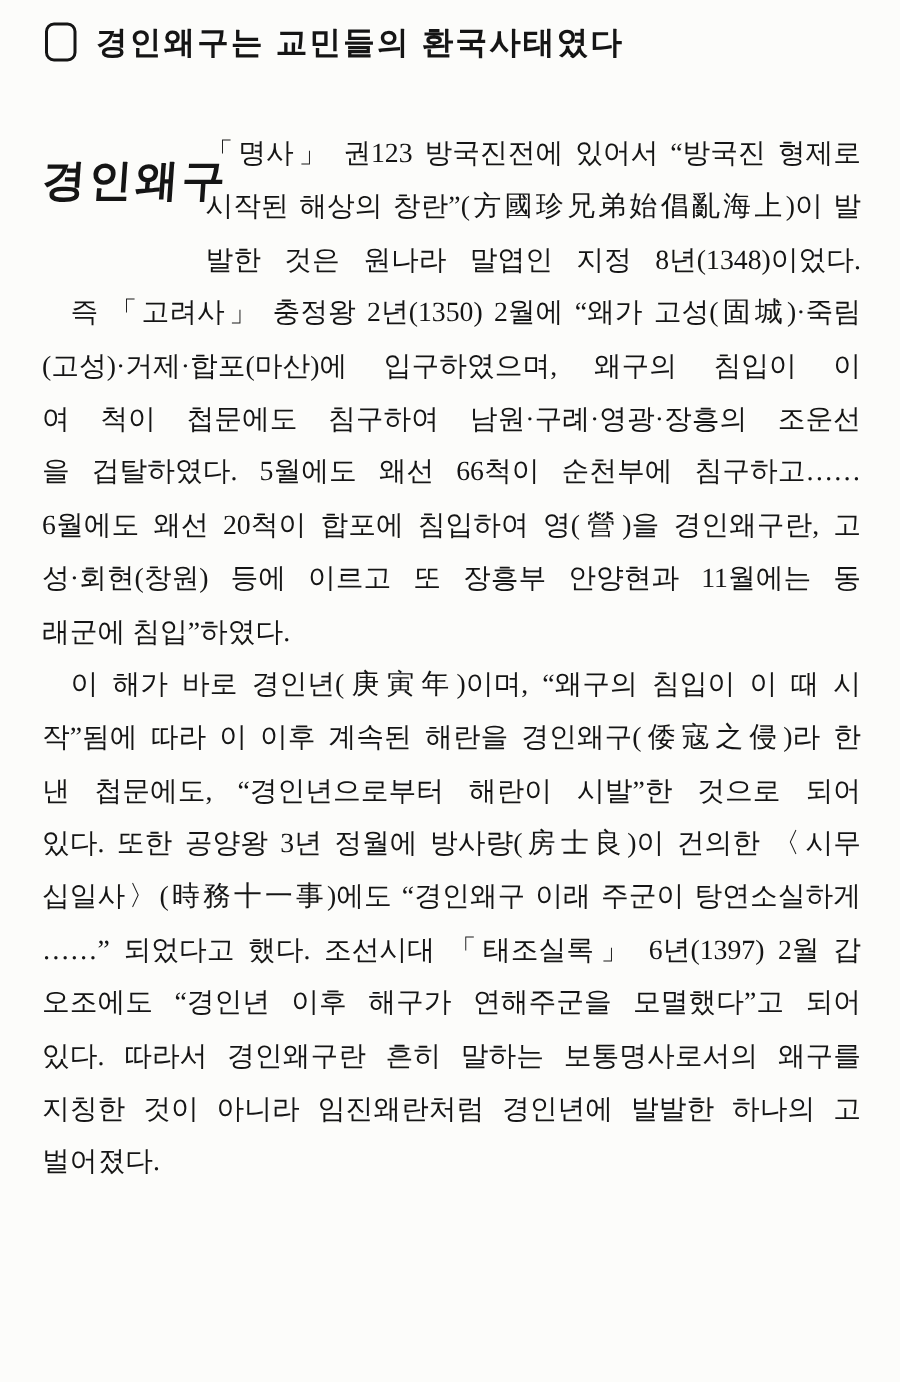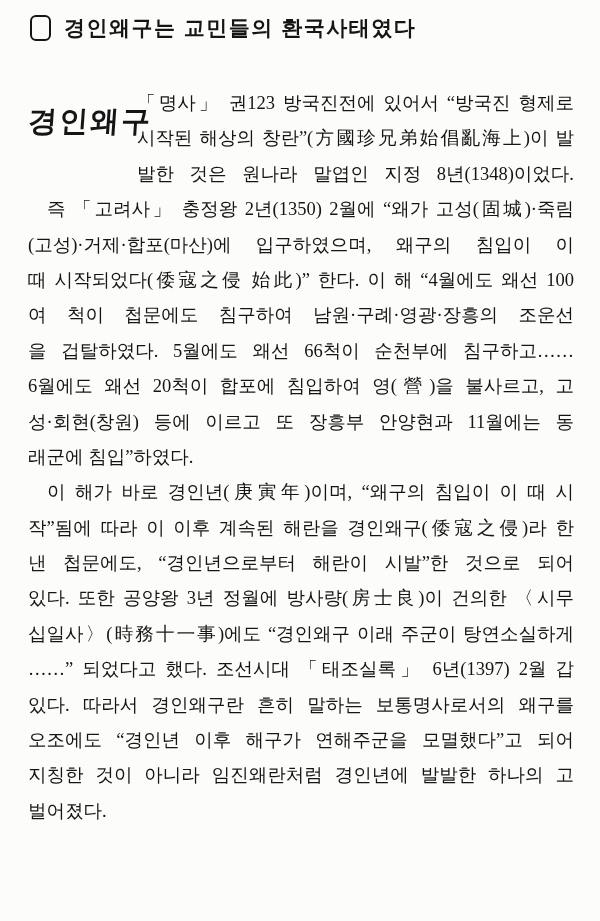--- a/index.html
+++ b/index.html
@@ -91,38 +91,37 @@
           <div class="jline">「명사」 권123 방국진전에 있어서 “방국진 형제로</div>
           <div class="jline">시작된 해상의 창란”(方國珍兄弟始倡亂海上)이 발</div>
           <div class="jline">발한 것은 원나라 말엽인 지정 8년(1348)이었다. 그리고 2년</div>
         </div>
     </section>
 
     <section class="para">
       <div class="lines">
           <div class="jline indent">즉 「고려사」 충정왕 2년(1350) 2월에 “왜가 고성(固城)·죽림</div>
           <div class="jline">(고성)·거제·합포(마산)에 입구하였으며, 왜구의 침입이 이</div>
-          <div class="jline">때 시작되었다(倭寇之侵 始此)” 한다. 이 해 “4월에도 왜선 100</div>
           <div class="jline">여 척이 첩문에도 침구하여 남원·구례·영광·장흥의 조운선</div>
           <div class="jline">을 겁탈하였다. 5월에도 왜선 66척이 순천부에 침구하고……</div>
-          <div class="jline">6월에도 왜선 20척이 합포에 침입하여 영(營)을 불사르고, 고</div>
+          <div class="jline">6월에도 왜선 20척이 합포에 침입하여 영(營)을 경인왜구란, 고</div>
           <div class="jline">성·회현(창원) 등에 이르고 또 장흥부 안양현과 11월에는 동</div>
           <div class="jline lastline">래군에 침입”하였다.</div>
         </div>
     </section>
 
     <section class="para">
       <div class="lines">
           <div class="jline indent">이 해가 바로 경인년(庚寅年)이며, “왜구의 침입이 이 때 시</div>
           <div class="jline">작”됨에 따라 이 이후 계속된 해란을 경인왜구(倭寇之侵)라 한</div>
           <div class="jline">낸 첩문에도, “경인년으로부터 해란이 시발”한 것으로 되어</div>
           <div class="jline">있다. 또한 공양왕 3년 정월에 방사량(房士良)이 건의한 〈시무</div>
           <div class="jline">십일사〉(時務十一事)에도 “경인왜구 이래 주군이 탕연소실하게</div>
           <div class="jline">……” 되었다고 했다. 조선시대 「태조실록」 6년(1397) 2월 갑</div>
+          <div class="jline">오조에도 “경인년 이후 해구가 연해주군을 모멸했다”고 되어</div>
           <div class="jline">있다. 따라서 경인왜구란 흔히 말하는 보통명사로서의 왜구를</div>
-          <div class="jline">오조에도 “경인년 이후 해구가 연해주군을 모멸했다”고 되어</div>
           <div class="jline">지칭한 것이 아니라 임진왜란처럼 경인년에 발발한 하나의 고</div>
           <div class="jline lastline">벌어졌다.</div>
         </div>
     </section>
 
   </div>
 </div>
 
 </body></html>

